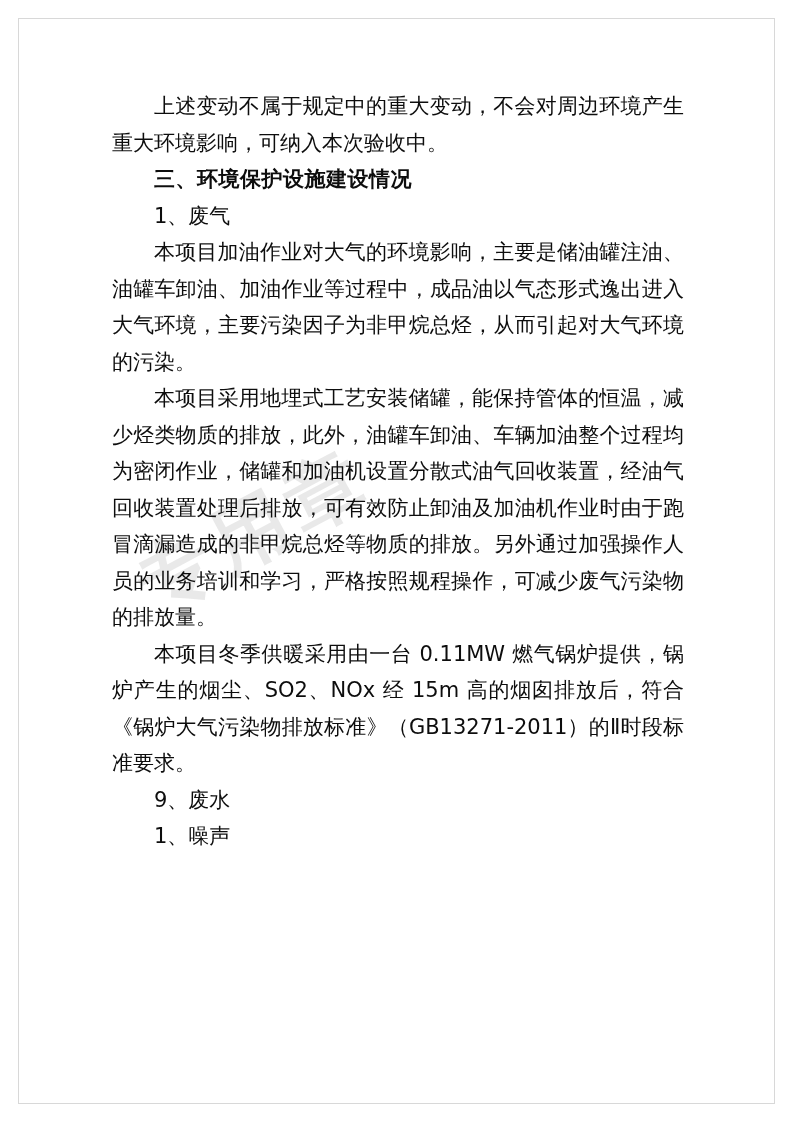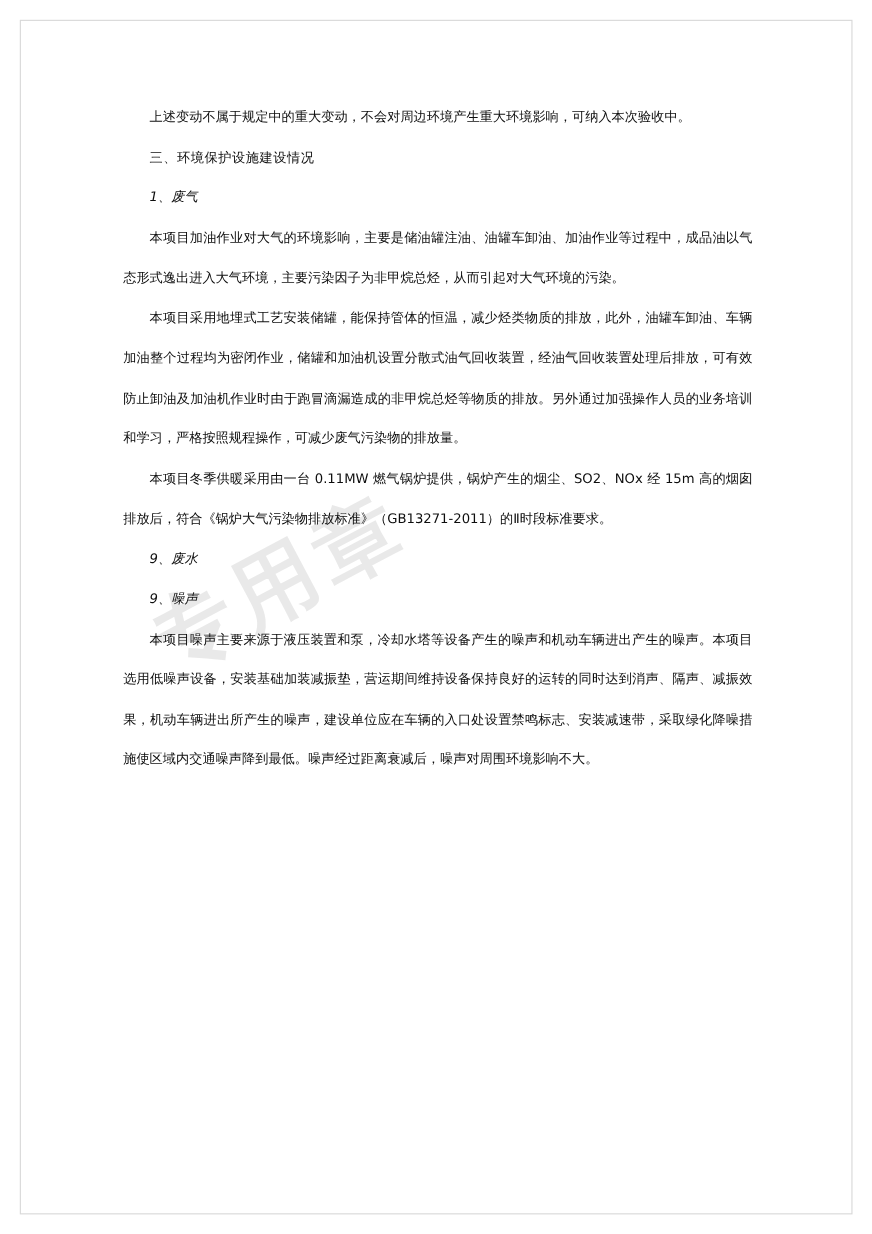--- a/index.html
+++ b/index.html
@@ -23,43 +23,42 @@
     bottom: 18px;
     border: 1px solid #d8d8d8;
     pointer-events: none;
   }
   .content {
     position: absolute;
     left: 112px;
     top: 88px;
     width: 572px;
     font-family: "DejaVu Sans", "Liberation Sans", sans-serif;
-    font-size: 12px;
+    font-size: 21px;
     line-height: 36.5px;
     color: #0d0d0d;
     text-align: justify;
     text-justify: inter-ideograph;
   }
   p {
     margin: 0;
     padding: 0;
     text-align: justify;
     text-justify: inter-ideograph;
   }
   .indent {
     text-indent: 2em;
   }
   .heading {
-    font-weight: normal;
+    font-weight: bold;
     text-indent: 2em;
     letter-spacing: 0.5px;
   }
   .sub-heading {
     text-indent: 2em;
-    font-style: italic;
   }
   .watermark {
     position: absolute;
     left: 150px;
     top: 430px;
     width: 430px;
     height: 240px;
     transform: rotate(-28deg);
     color: rgba(120, 120, 120, 0.16);
     font-family: "DejaVu Sans", "Liberation Sans", sans-serif;
@@ -84,16 +83,15 @@
   <div class="watermark">专用章</div>
 
   <div class="content">
     <p class="indent">上述变动不属于规定中的重大变动，不会对周边环境产生重大环境影响，可纳入本次验收中。</p>
     <p class="heading">三、环境保护设施建设情况</p>
     <p class="sub-heading">1、废气</p>
     <p class="indent">本项目加油作业对大气的环境影响，主要是储油罐注油、油罐车卸油、加油作业等过程中，成品油以气态形式逸出进入大气环境，主要污染因子为非甲烷总烃，从而引起对大气环境的污染。</p>
     <p class="indent">本项目采用地埋式工艺安装储罐，能保持管体的恒温，减少烃类物质的排放，此外，油罐车卸油、车辆加油整个过程均为密闭作业，储罐和加油机设置分散式油气回收装置，经油气回收装置处理后排放，可有效防止卸油及加油机作业时由于跑冒滴漏造成的非甲烷总烃等物质的排放。另外通过加强操作人员的业务培训和学习，严格按照规程操作，可减少废气污染物的排放量。</p>
     <p class="indent">本项目冬季供暖采用由一台 0.11MW 燃气锅炉提供，锅炉产生的烟尘、SO2、NOx 经 15m 高的烟囱排放后，符合《锅炉大气污染物排放标准》（GB13271-2011）的Ⅱ时段标准要求。</p>
     <p class="sub-heading">9、废水</p>
-    <p class="sub-heading">9、噪声</p>
-    <p class="indent">本项目噪声主要来源于液压装置和泵，冷却水塔等设备产生的噪声和机动车辆进出产生的噪声。本项目选用低噪声设备，安装基础加装减振垫，营运期间维持设备保持良好的运转的同时达到消声、隔声、减振效果，机动车辆进出所产生的噪声，建设单位应在车辆的入口处设置禁鸣标志、安装减速带，采取绿化降噪措施使区域内交通噪声降到最低。噪声经过距离衰减后，噪声对周围环境影响不大。</p>
+    <p class="sub-heading">1、噪声</p>
   </div>
 </div>
 
 </body></html>

